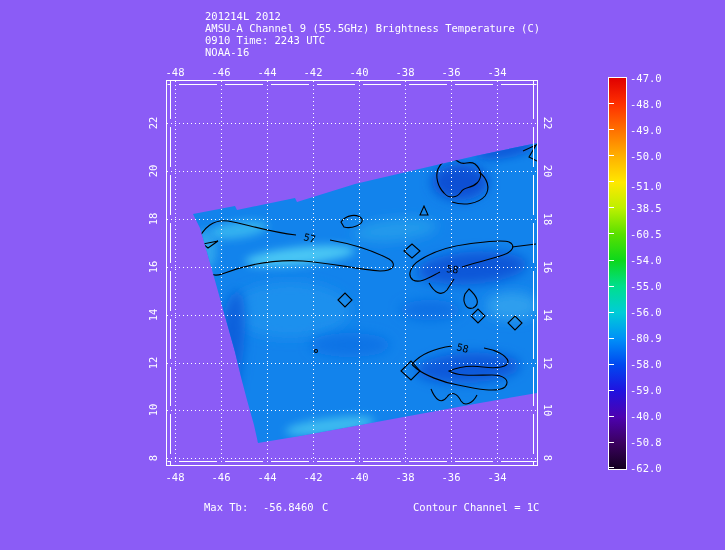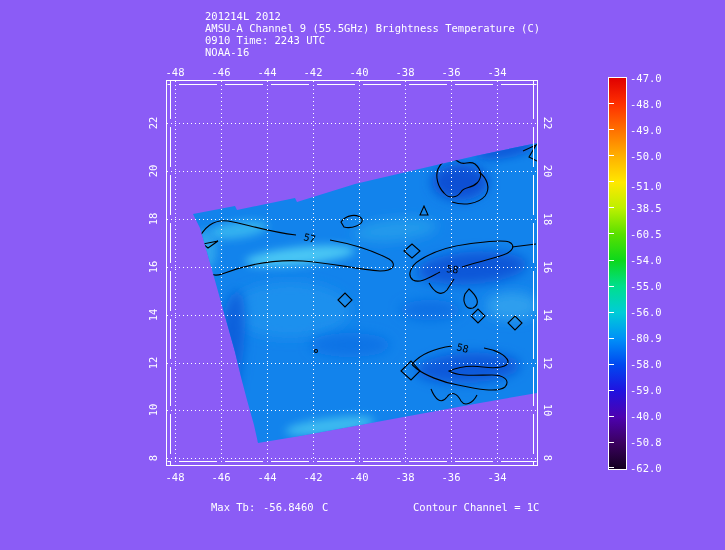--- a/index.html
+++ b/index.html
@@ -171,19 +171,19 @@
     <span class="cblab" style="top:312px">-56.0</span>
     <span class="cblab" style="top:338px">-80.9</span>
     <span class="cblab" style="top:364px">-58.0</span>
     <span class="cblab" style="top:390px">-59.0</span>
     <span class="cblab" style="top:416px">-40.0</span>
     <span class="cblab" style="top:442px">-50.8</span>
     <span class="cblab" style="top:468px">-62.0</span>
   </div>
 
   <div class="textlayer">
-    <span class="txt" style="left:211px;top:501px">Max Tb:</span>
+    <span class="txt" style="left:204px;top:501px">Max Tb:</span>
     <span class="txt" style="left:263px;top:501px">-56.8460</span>
     <span class="txt" style="left:322px;top:501px">C</span>
     <span class="txt" style="left:413px;top:501px">Contour Channel = 1C</span>
   </div>
 
 </div>
 
 </body></html>

